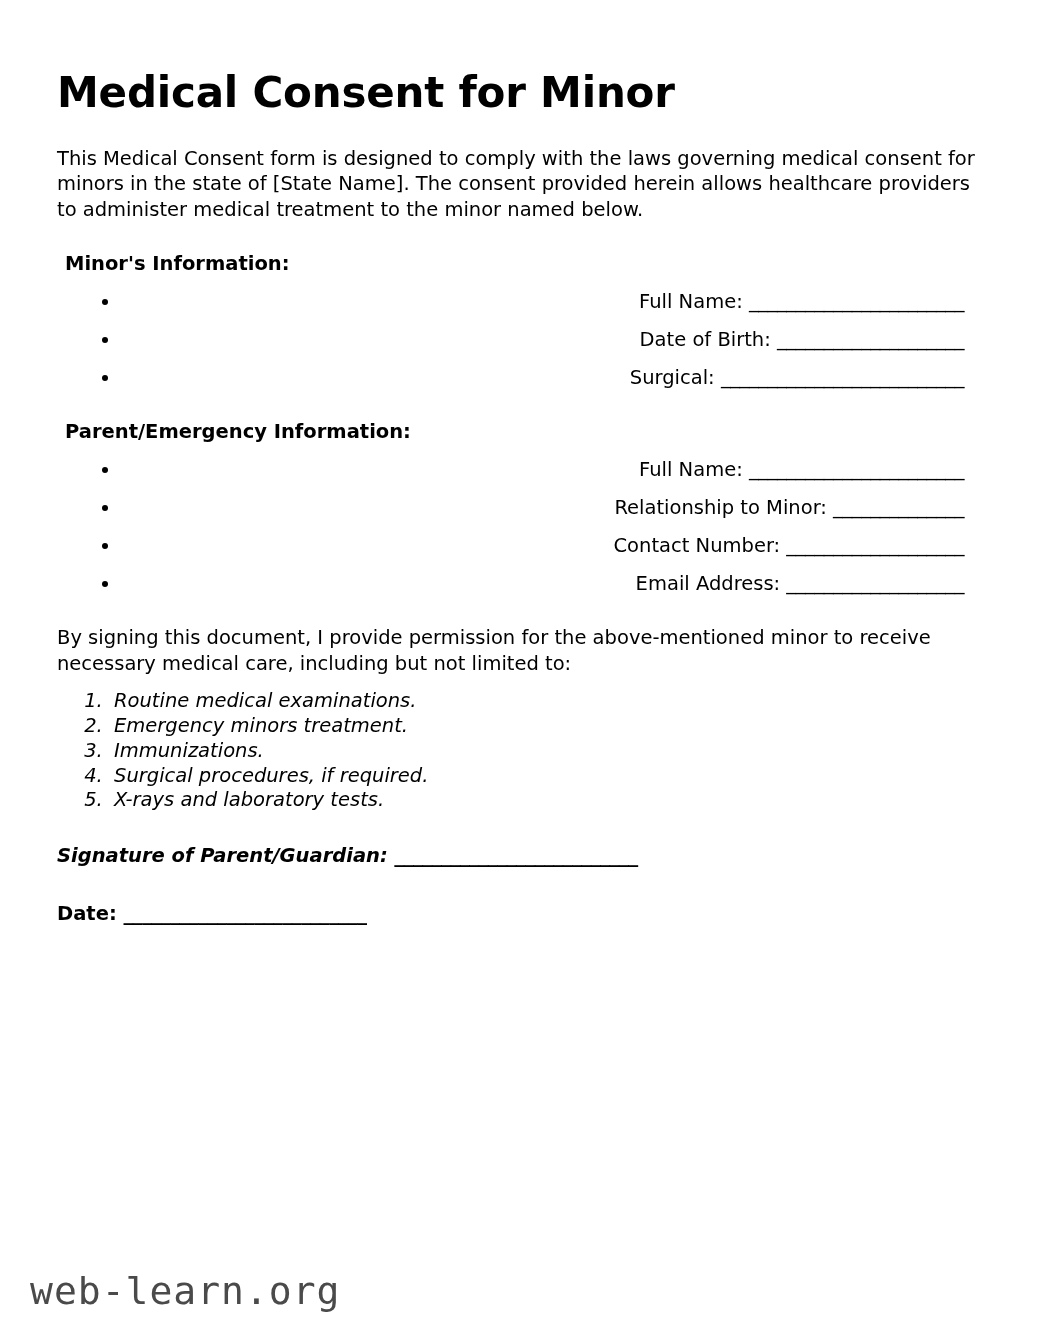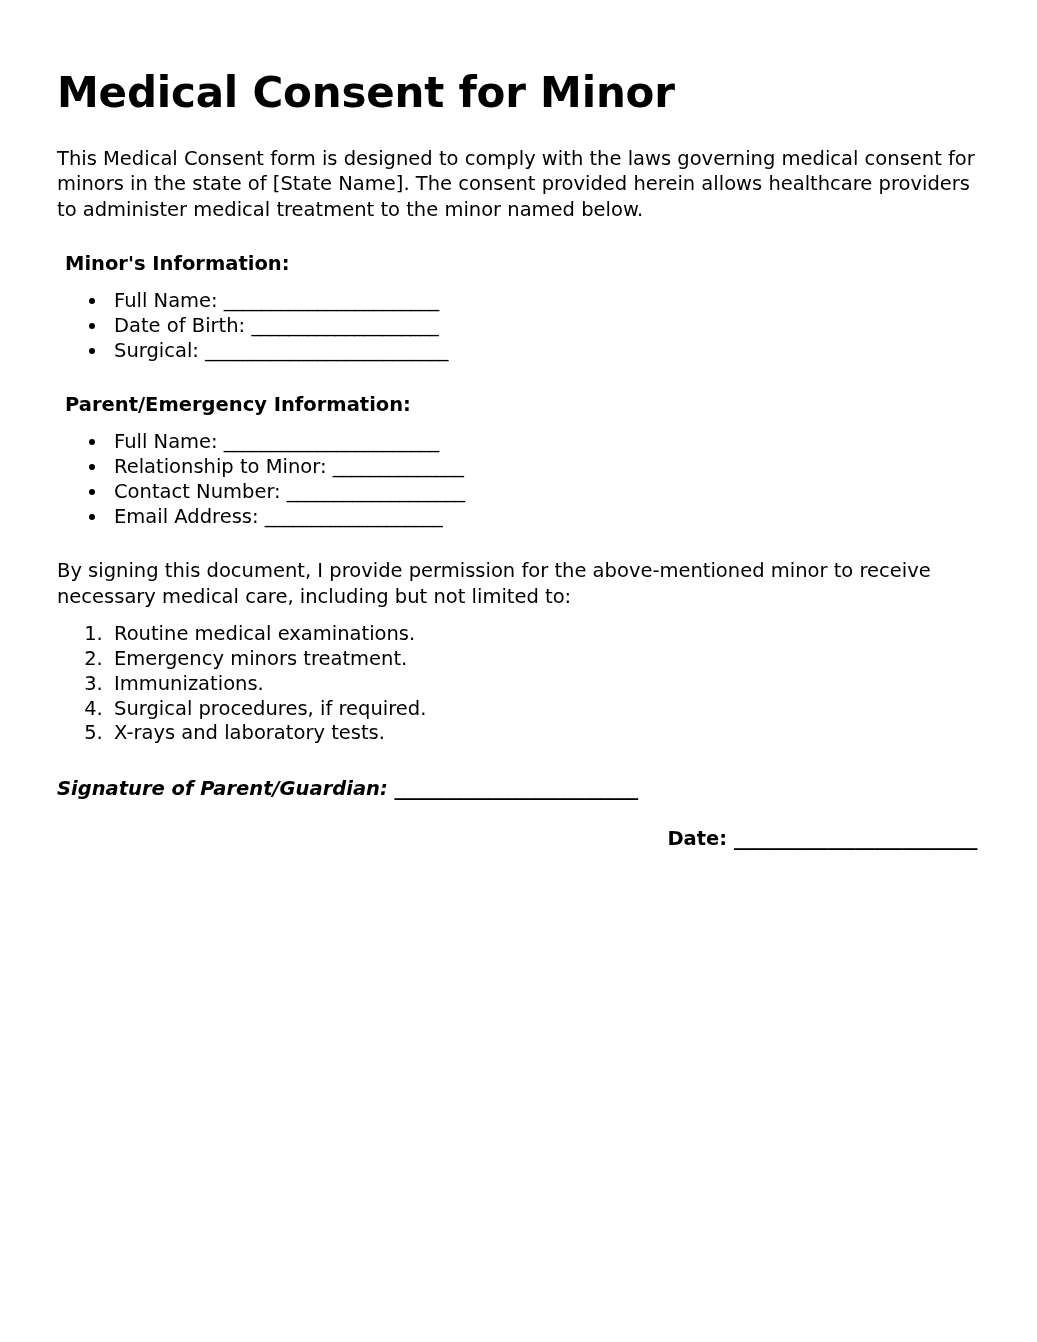--- a/index.html
+++ b/index.html
@@ -48,49 +48,50 @@
   }
   ul.field-list {
     list-style: disc;
     margin: 12px 0 0 0;
     padding-left: 51px;
     font-size: 19.5px;
     line-height: 1.28;
   }
   ul.field-list li {
     padding-left: 6px;
-    margin: 0;
+    margin: 13px;
+    text-align: right;
   }
   ol.care-list {
     list-style: decimal;
     margin: 12px 0 0 0;
     padding-left: 52px;
     font-size: 19.5px;
     line-height: 1.28;
   }
   ol.care-list li {
     padding-left: 5px;
     margin: 0;
+    font-style: italic;
   }
   .blank {
     letter-spacing: -0.4px;
   }
   .signature-line {
     font-size: 19.5px;
     font-weight: bold;
     margin: 30px 0 0 0;
     line-height: 1.33;
     font-style: italic;
   }
   .date-line {
     font-size: 19.5px;
     font-weight: bold;
-    margin: 24px 0 0 0;
+    margin: 32px 0 0 0;
     line-height: 1.33;
-    text-align: right;
   }
   .watermark {
     position: absolute;
     left: 30px;
     top: 1269px;
     font-family: "DejaVu Sans Mono", monospace;
     font-size: 38px;
     color: #4a4a4a;
     letter-spacing: 1px;
     white-space: nowrap;
@@ -160,13 +161,14 @@
       <span class="blank">__________________________</span>
     </p>
 
     <p class="date-line">
       <span>Date:</span>
       <span class="blank">__________________________</span>
     </p>
 
   </div>
 
+  <div class="watermark">web-learn.org</div>
 </div>
 
 </body></html>

